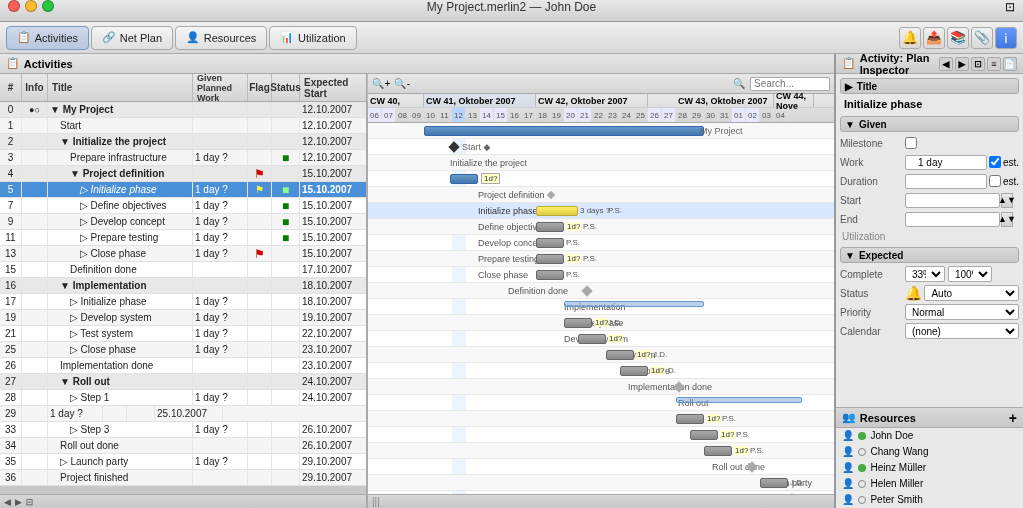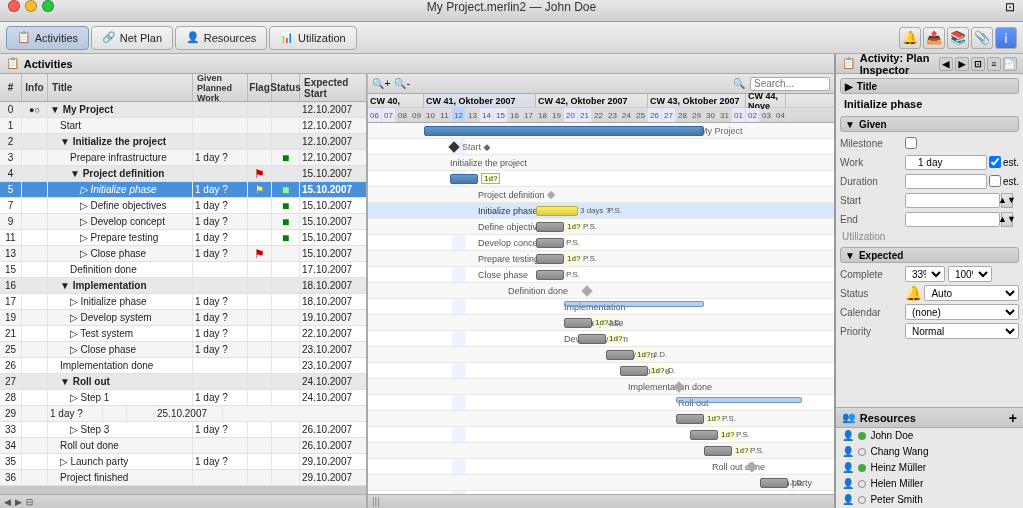--- a/index.html
+++ b/index.html
@@ -747,21 +747,21 @@
           <div class="gantt-week-row">
             <div class="gantt-week-cell" style="width:56px;">
                 <span style="font-size:9px;">CW 40,</span>
               </div>
             <div class="gantt-week-cell" style="width:112px; background:rgba(180,210,255,0.2);">
                 <span style="font-size:9px;">CW 41, Oktober 2007</span>
               </div>
             <div class="gantt-week-cell" style="width:112px;">
                 <span style="font-size:9px;">CW 42, Oktober 2007</span>
               </div>
-            <div class="gantt-week-cell" style="width:98px;">
+            <div class="gantt-week-cell" style="width:98px;margin-left:28px;">
                 <span style="font-size:9px;">CW 43, Oktober 2007</span>
               </div>
             <div class="gantt-week-cell" style="width:40px;align-items:center;">
                 <span style="font-size:9px;">CW 44, Nove</span>
               </div>
           </div>
 
           <div class="gantt-day-row">
             <div class="gantt-day-cell weekend">06</div>
             <div class="gantt-day-cell weekend">07</div>
@@ -1042,31 +1042,31 @@
             <span style="font-size:14px;">🔔</span>
             <select class="inspector-select">
               <option>Auto</option>
               <option>On track</option>
               <option>At risk</option>
               <option>Behind</option>
             </select>
           </div>
         </div>
         <div class="inspector-field">
-          <span class="inspector-label">Calendar</span>
-          <select class="inspector-select">
-            <option>(none)</option>
-          </select>
-        </div>
-        <div class="inspector-field">
           <span class="inspector-label">Priority</span>
           <select class="inspector-select">
             <option>Normal</option>
             <option>Low</option>
             <option>High</option>
+          </select>
+        </div>
+        <div class="inspector-field">
+          <span class="inspector-label">Calendar</span>
+          <select class="inspector-select">
+            <option>(none)</option>
           </select>
         </div>
       </div>
     </div>
 
     <div class="resources-section">
       <div class="resources-header">
         <span style="display:flex;align-items:center;gap:4px;">
           <span>👥</span>
           <span>Resources</span>

